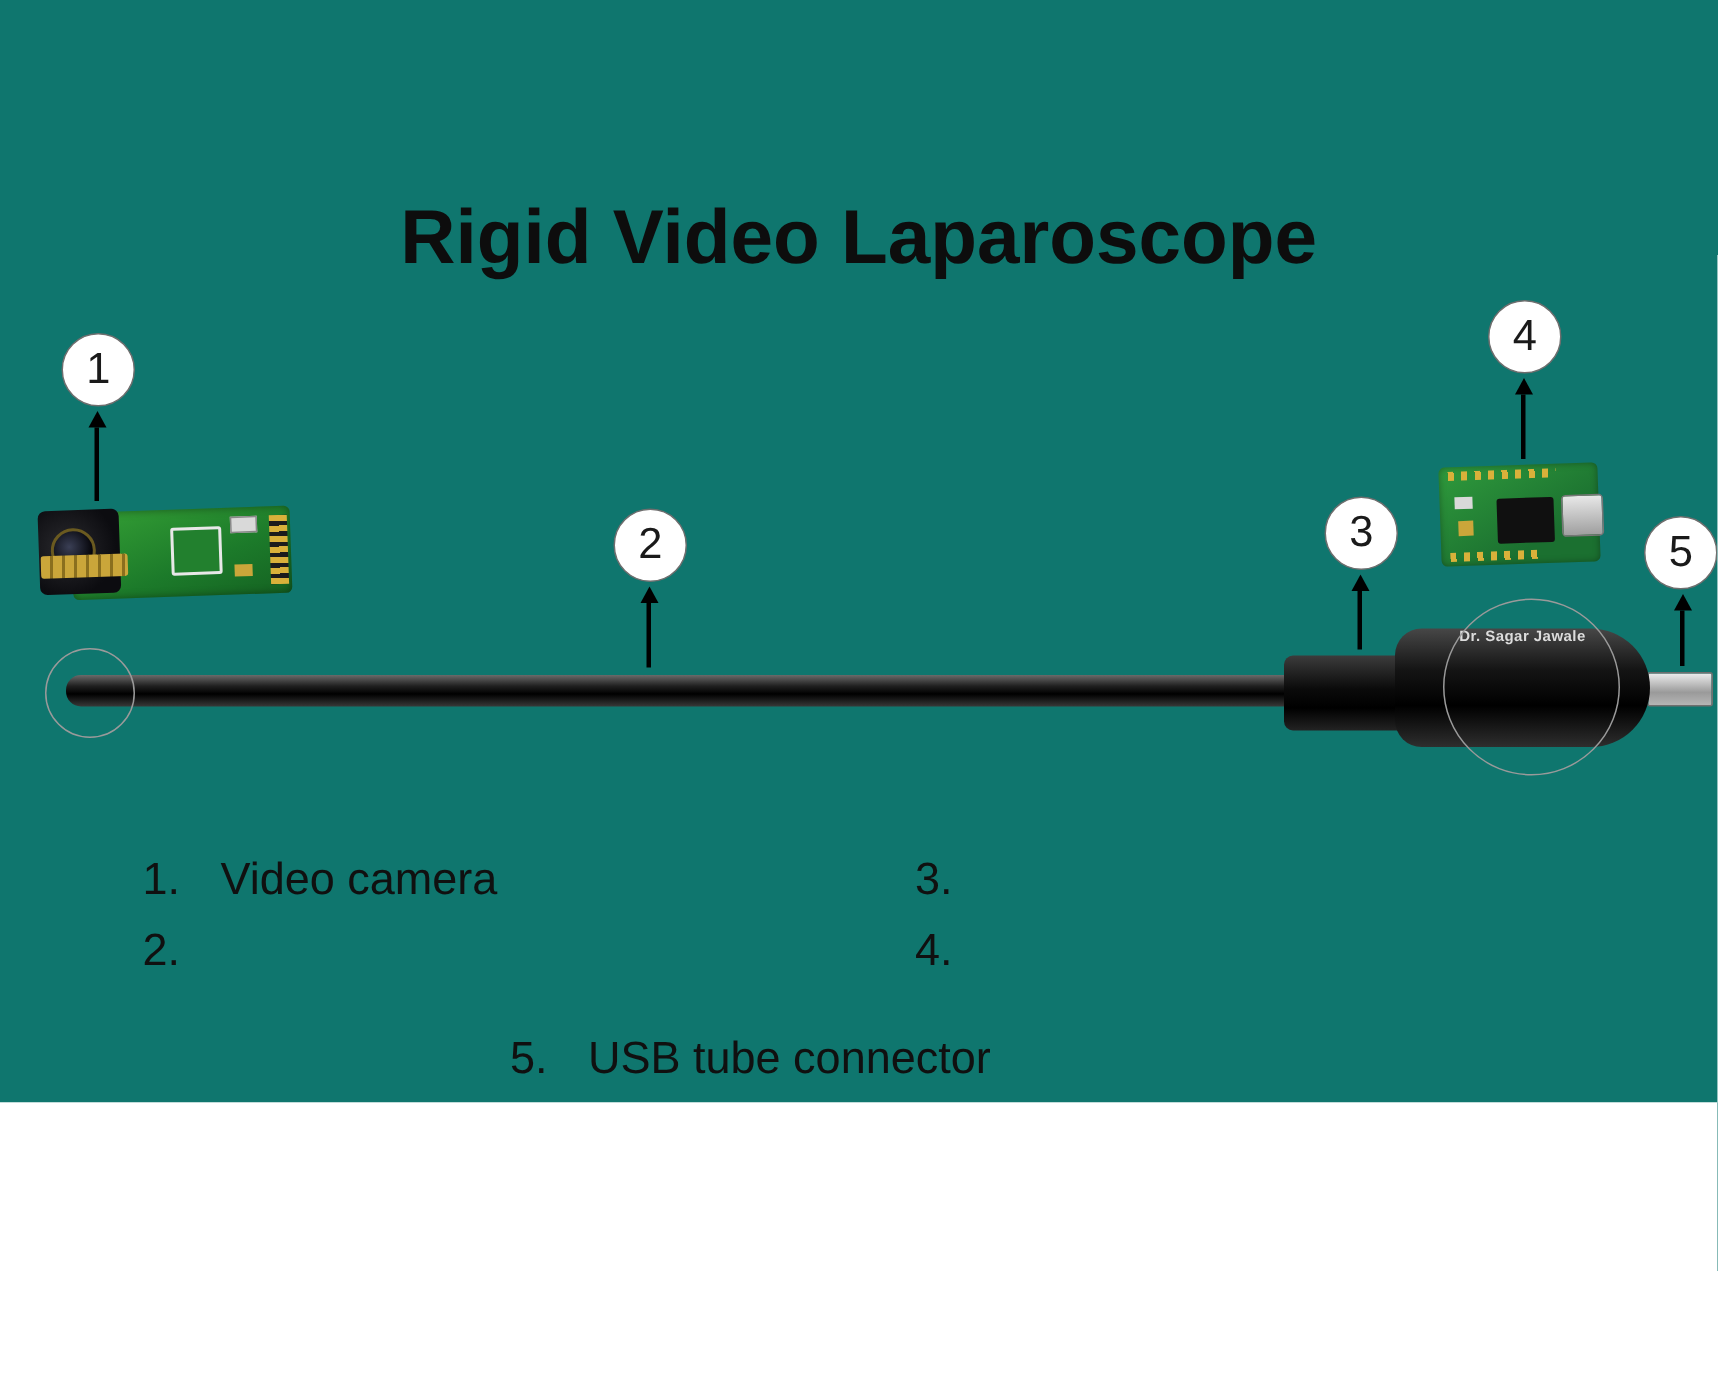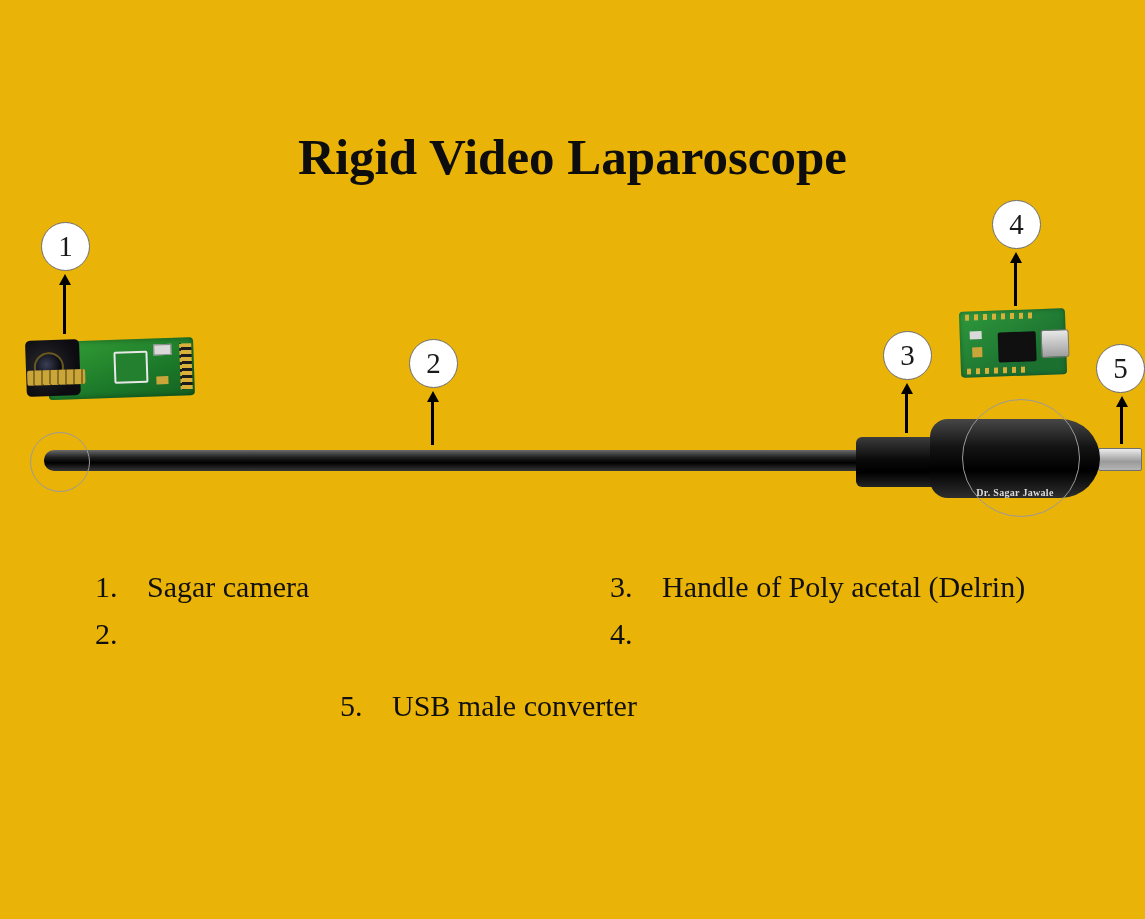--- a/index.html
+++ b/index.html
@@ -1,22 +1,22 @@
 <!DOCTYPE html>
 <html><head>
 <meta charset="utf-8">
 <style>
   html, body { margin: 0; padding: 0; background: #ffffff; }
   .canvas {
     position: relative;
     width: 1145px;
-    height: 919px;
-    background: #eab308;
+    height: 735px;
+    background: #0f766e;
     overflow: hidden;
-    font-family: Liberation Serif, serif;
+    font-family: Liberation Sans, sans-serif;
   }
 
   
   .title {
     position: absolute;
     left: 0; top: 128px; width: 100%;
     margin: 0;
     text-align: center;
     font-size: 51px;
     font-weight: 700;
@@ -36,21 +36,21 @@
     left: 856px; top: 437px; width: 82px; height: 50px;
     border-radius: 6px;
     background: linear-gradient(to bottom, #3c3c3c, #0a0a0a 45%, #000 70%, #232323);
     z-index: 2;
   }
   .handle {
     position: absolute;
     left: 930px; top: 419px; width: 170px; height: 79px;
     border-radius: 18px 40px 40px 18px;
     background: linear-gradient(to bottom, #474747 0%, #141414 35%, #000 65%, #2e2e2e 100%);
-    display: flex; align-items: flex-end; justify-content: center;
+    display: flex; align-items: flex-start; justify-content: center;
     z-index: 2;
   }
   .handle-text { color: #dcdcdc; font-size: 10px; font-weight: bold; letter-spacing: .3px; }
   .usb {
     position: absolute;
     left: 1098px; top: 448px; width: 42px; height: 21px;
     background: linear-gradient(to bottom, #ececec, #9a9a9a 60%, #b5b5b5);
     border: 1px solid #6f6f6f;
     border-radius: 2px;
     z-index: 1;
@@ -212,30 +212,29 @@
     </div>
 
   <div class="callout c1">1</div>
   <div class="callout c2">2</div>
   <div class="callout c3">3</div>
   <div class="callout c4">4</div>
   <div class="callout c5">5</div>
 
   <div class="legend-item li-1">
     <span class="legend-num">1.</span>
-    <span class="legend-label">Sagar camera</span>
+    <span class="legend-label">Video camera</span>
   </div>
   <div class="legend-item li-2">
     <span class="legend-num">2.</span>
   </div>
   <div class="legend-item li-3">
     <span class="legend-num">3.</span>
-    <span class="legend-label">Handle of Poly acetal (Delrin)</span>
   </div>
   <div class="legend-item li-4">
     <span class="legend-num">4.</span>
   </div>
   <div class="legend-item li-5">
     <span class="legend-num">5.</span>
-    <span class="legend-label">USB male converter</span>
+    <span class="legend-label">USB tube connector</span>
   </div>
 
 </div>
 
 </body></html>

